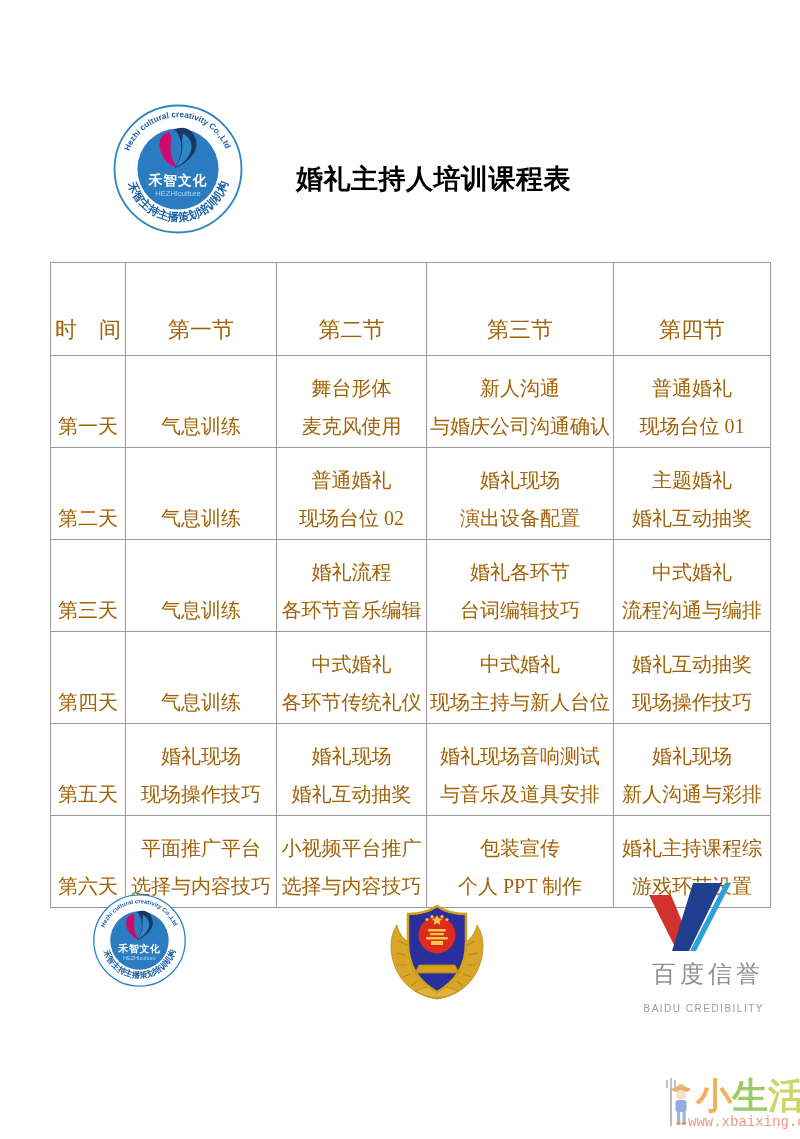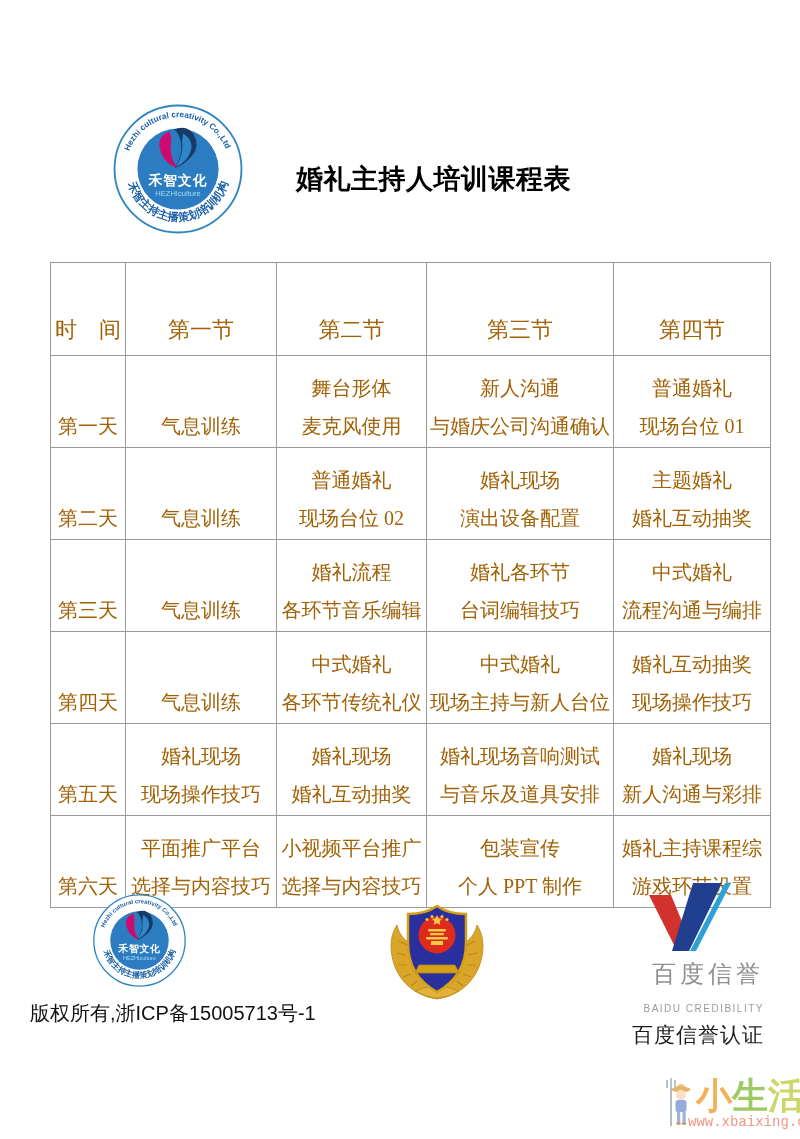--- a/index.html
+++ b/index.html
@@ -244,21 +244,20 @@
     <text x="65" y="81" text-anchor="middle" font-family="Liberation Sans, sans-serif" font-weight="bold" font-size="13.5" fill="#ffffff" letter-spacing="1">禾智文化</text>
     <text x="65" y="92" text-anchor="middle" font-family="Liberation Sans, sans-serif" font-size="7.5" fill="#a5d9f5">HEZHIculture</text>
     <text font-family="Liberation Sans, sans-serif" font-size="8.2" fill="#1b5fa6" font-weight="bold">
       <textPath href="#arcTop2" startOffset="2%">Hezhi cultural creativity Co.,Ltd</textPath>
     </text>
     <text font-family="Liberation Sans, sans-serif" font-size="11" fill="#1b5fa6" font-weight="bold">
       <textPath href="#arcBot2" startOffset="1%">禾智主持主播策划培训机构</textPath>
     </text>
   </svg>
 
-  <div class="copyright">版权所有,浙ICP备15005713号-1</div>
 
   <svg class="police-badge" viewBox="0 0 100 112">
     <g>
       <path d="M50,108 C23,104 5,84 4,56 C4,47 6,40 10,34 C12,43 17,49 23,52 C19,73 31,94 50,102 Z" fill="#d9a62a" stroke="#b9871b" stroke-width="0.8"></path>
       <path d="M50,108 C77,104 95,84 96,56 C96,47 94,40 90,34 C88,43 83,49 77,52 C81,73 69,94 50,102 Z" fill="#d9a62a" stroke="#b9871b" stroke-width="0.8"></path>
       <path d="M28,100 Q50,90 72,100 Q50,114 28,100 Z" fill="#e3b23a" stroke="#b9871b" stroke-width="0.8"></path>
       <path d="M12,50 L20,54 M10,62 L19,64 M11,74 L20,74 M16,86 L24,83 M24,95 L30,90" stroke="#b9871b" stroke-width="1.2" fill="none"></path>
       <path d="M88,50 L80,54 M90,62 L81,64 M89,74 L80,74 M84,86 L76,83 M76,95 L70,90" stroke="#b9871b" stroke-width="1.2" fill="none"></path>
     </g>
     <path d="M50,15 C57,20 68,23 79,23 L79,52 C79,75 68,91 50,101 C32,91 21,75 21,52 L21,23 C32,23 43,20 50,15 Z" fill="#2a2f9e" stroke="#d4a017" stroke-width="2.5"></path>
@@ -281,21 +280,20 @@
 
 
   <div class="baidu">
     <svg class="baidu-v" viewBox="0 0 100 76">
       <polygon points="13,14 35,14 52,55 40,68" fill="#d2322e"></polygon>
       <polygon points="57,2 86,2 53,70 36,70" fill="#20408f"></polygon>
       <polygon points="89,2 95,2 60,70 54,70" fill="#2ea0d8"></polygon>
     </svg>
     <div class="baidu-title">百度信誉</div>
     <div class="baidu-sub">BAIDU CREDIBILITY</div>
-    <div class="baidu-cert">百度信誉认证</div>
   </div>
 
   <div class="watermark">
     <svg class="wm-farmer" viewBox="0 0 32 52">
       <path d="M5,10 V2 M9,10 V0 M13,10 V2" stroke="#9aa8b5" stroke-width="1.6" fill="none"></path>
       <line x1="9" y1="10" x2="9" y2="48" stroke="#9aa8b5" stroke-width="1.8"></line>
       <path d="M13,11 Q19,1 25,11 Z" fill="#e8b86a"></path>
       <ellipse cx="19" cy="11.5" rx="9.5" ry="2.8" fill="#dfa84f"></ellipse>
       <circle cx="19" cy="17" r="5" fill="#fad9bc"></circle>
       <rect x="13.5" y="22" width="11" height="12" rx="2.5" fill="#7f9fd4"></rect>

